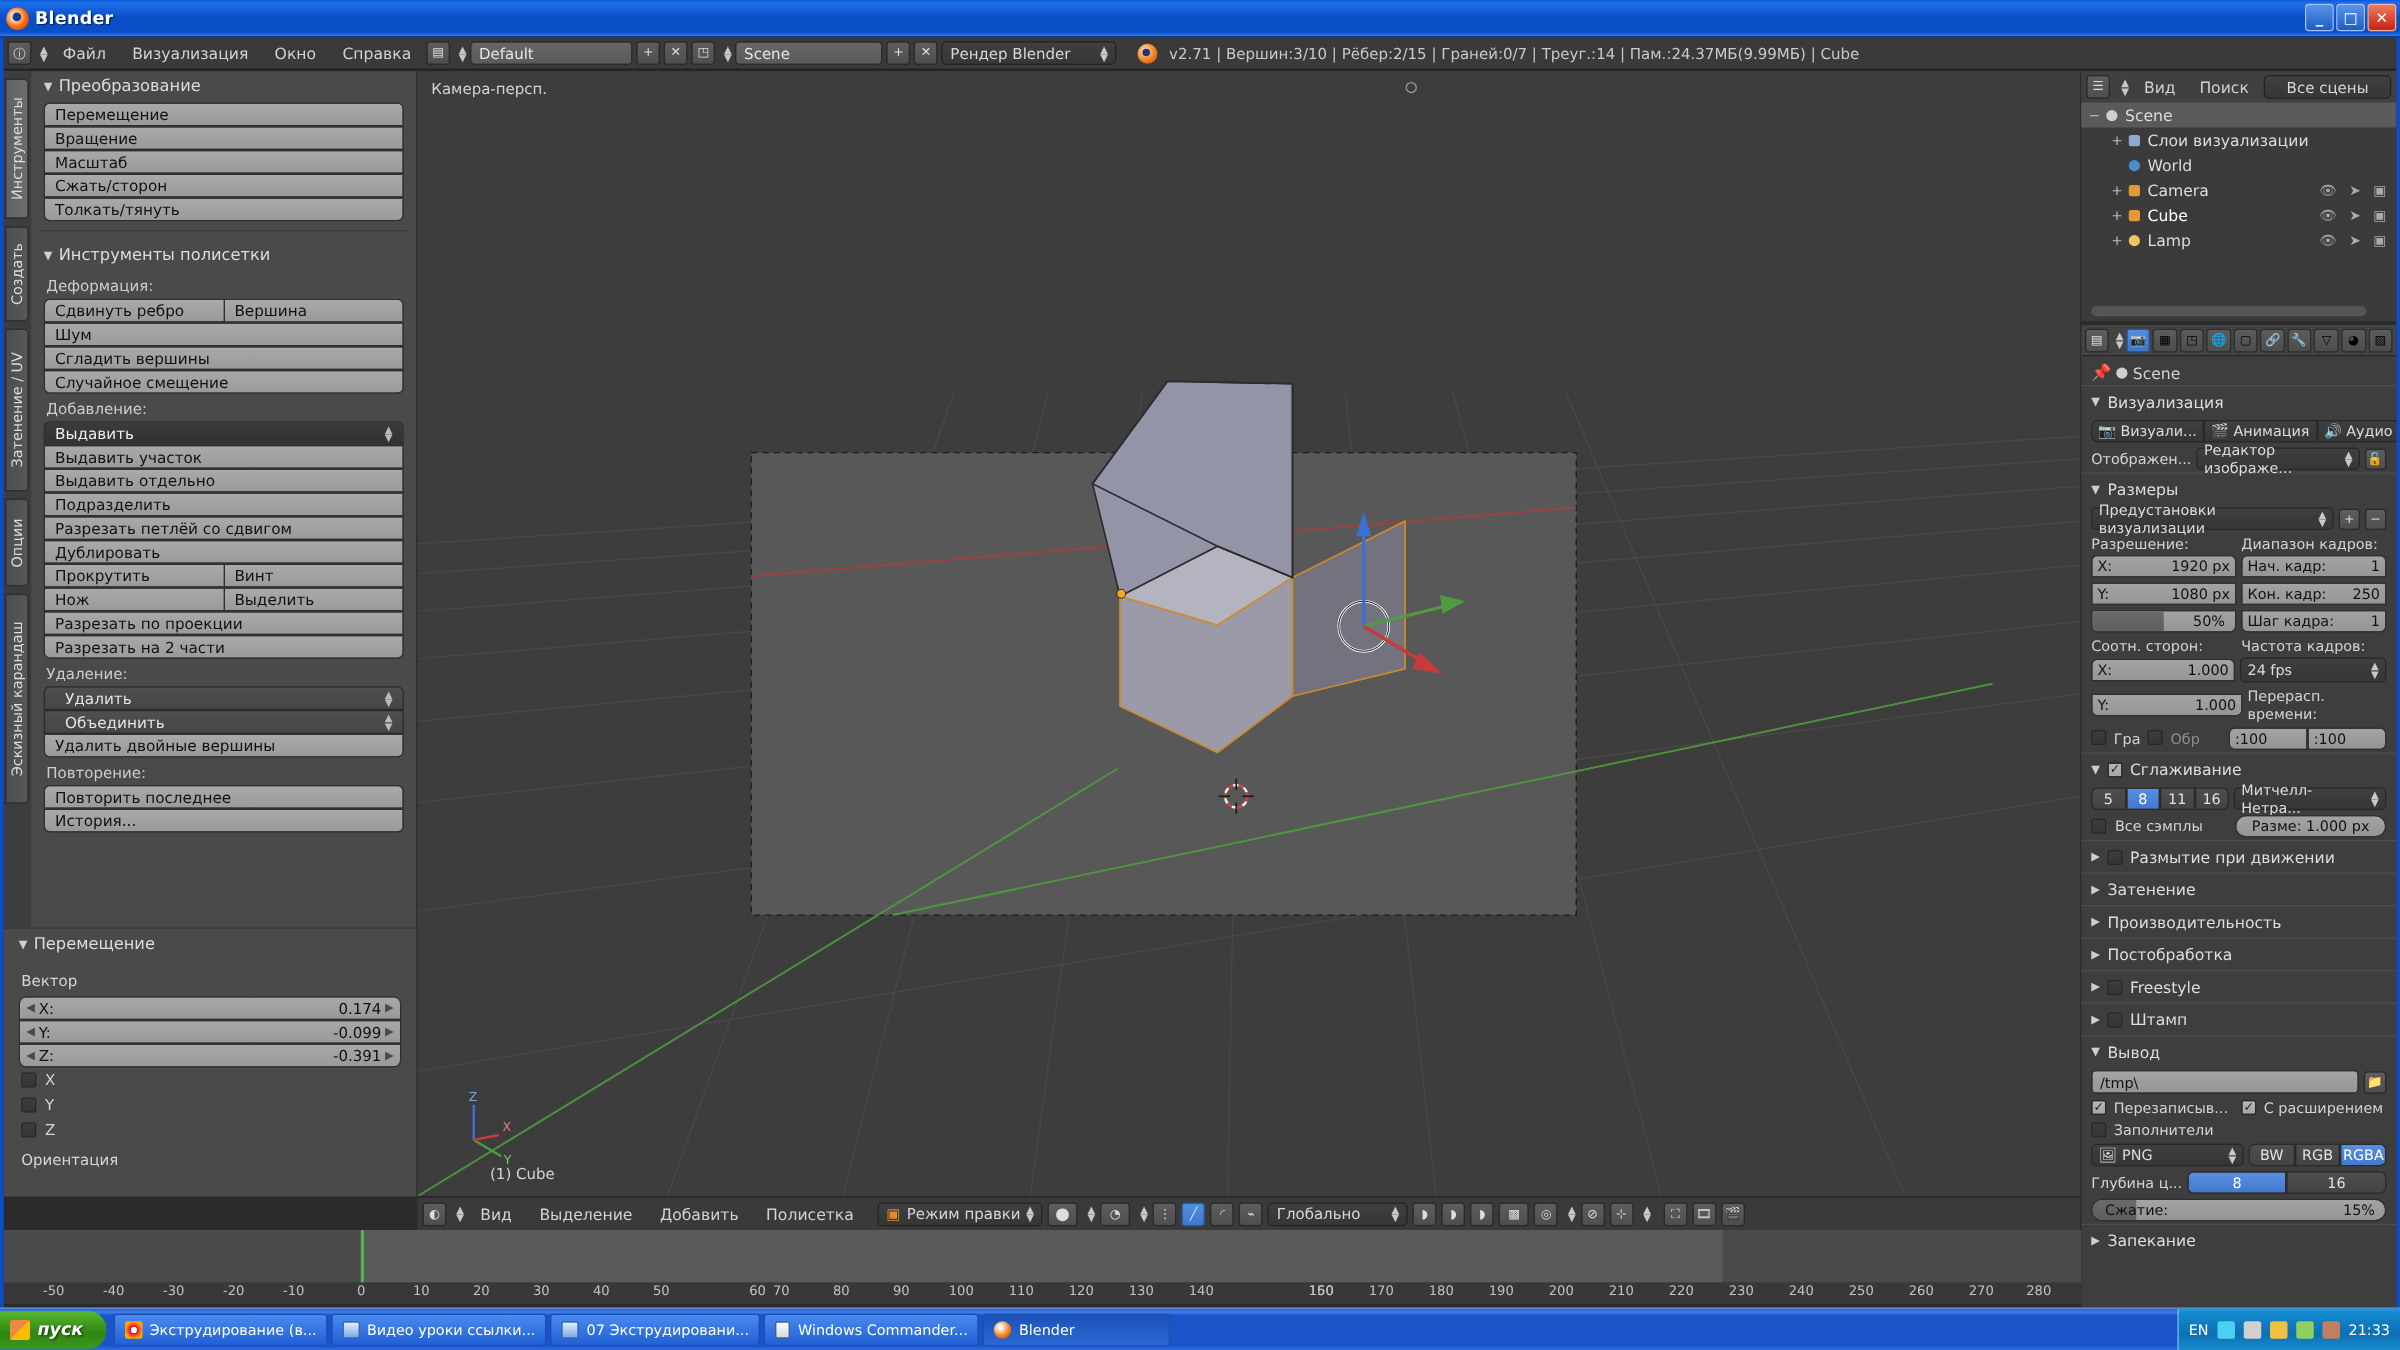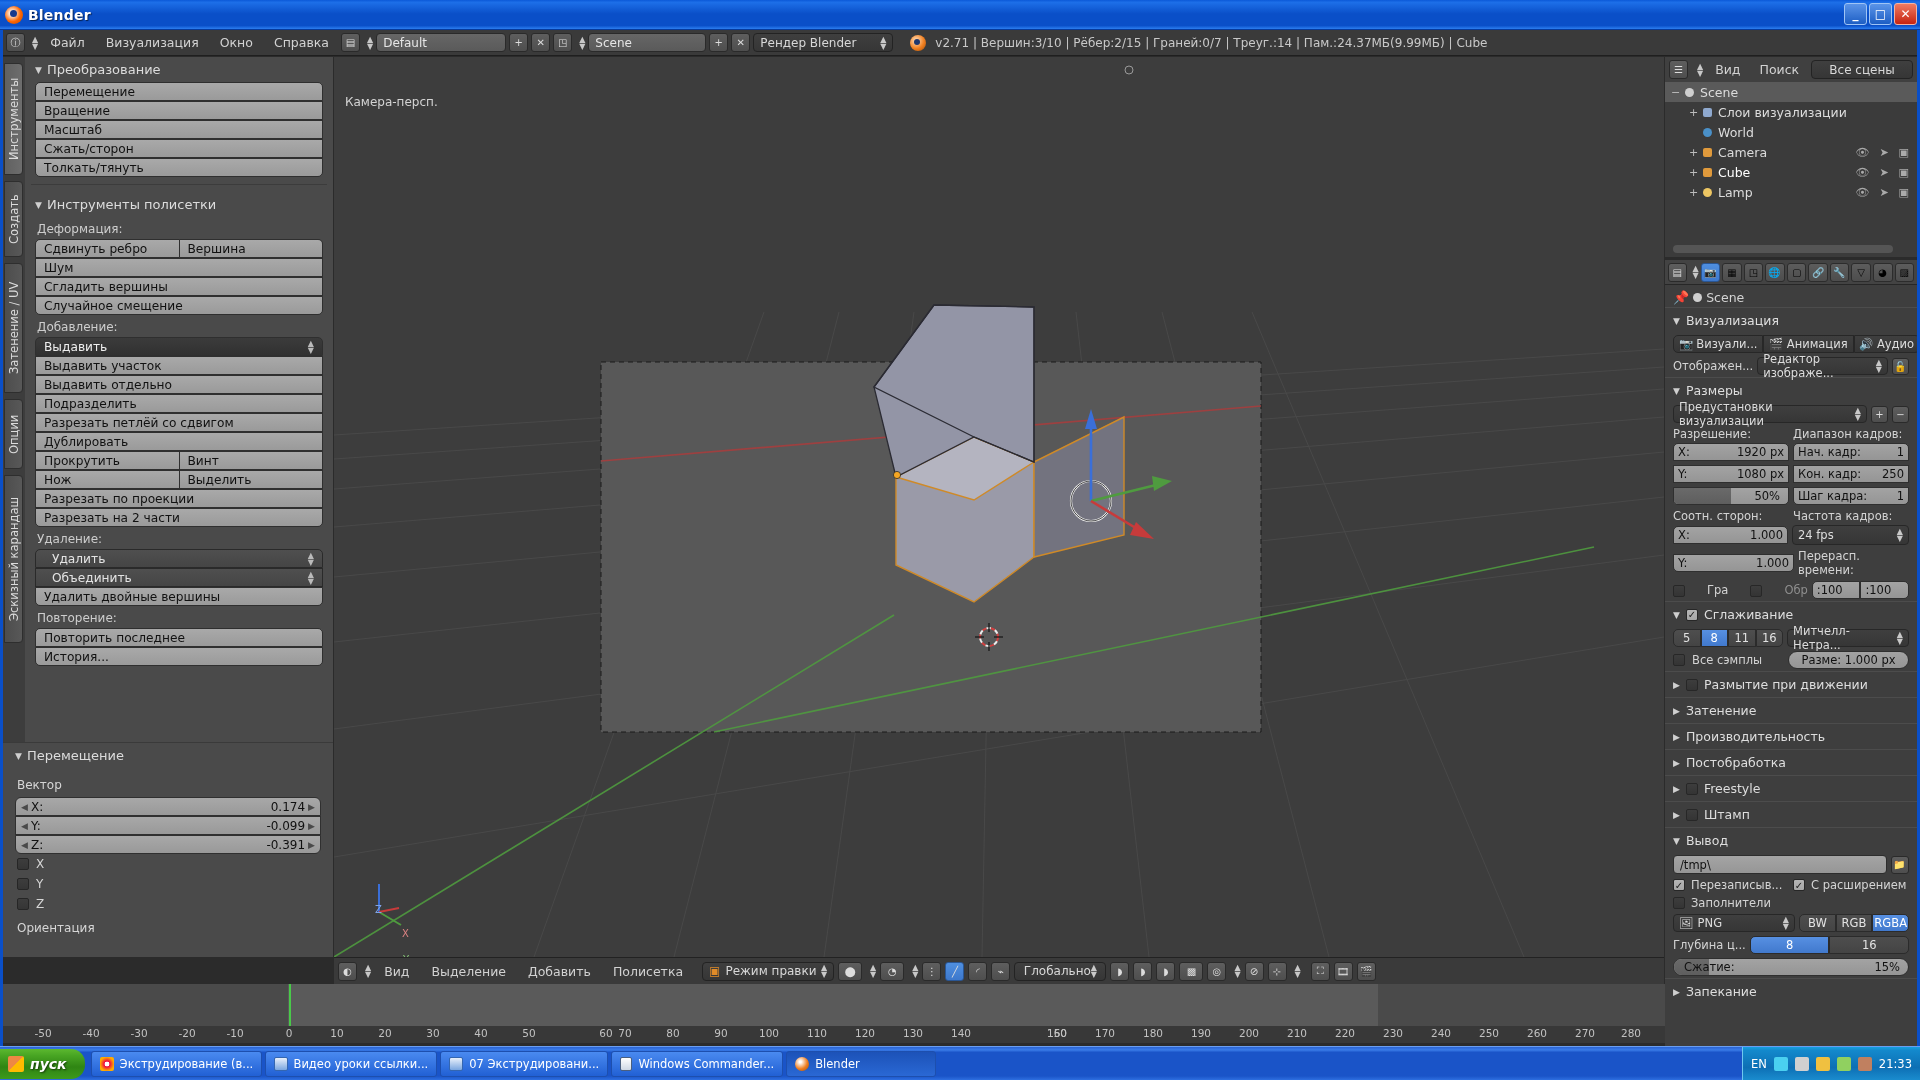--- a/index.html
+++ b/index.html
@@ -79,21 +79,21 @@
   .numfld .lbl { display:flex; align-items:center; gap:3px; }
   .numfld .ar { font-size:9px; color:#4a4a4a; }
   .cbrow { display:flex; align-items:center; gap:7px; padding:3px 0 3px 14px; }
   .cbox { width:12px; height:12px; background:linear-gradient(180deg,#3d3d3d,#353535);
     border:1px solid #262626; border-radius:2px; }
   .cbtxt { color:#d6d6d6; font-size:12px; }
 
   
   .viewport { position:absolute; left:331px; top:27px; width:1330px; height:900px;
     background:#3d3d3d; overflow:hidden; }
-  .vpLabel { position:absolute; color:#d4d4d4; font-size:12px;margin-top:31px; }
+  .vpLabel { position:absolute; color:#d4d4d4; font-size:12px; }
   .vp-hdr { position:absolute; left:331px; top:927px; width:1330px; height:27px;
     background:#3a3a3a; display:flex; align-items:center; padding:0 4px; gap:4px;
     border-top:1px solid #222; }
 
   
   .outliner { position:absolute; left:1662px; top:27px; width:252px; height:200px; background:#3b3b3b; }
   .ol-hdr { height:25px; background:#404040; display:flex; align-items:center; gap:5px; padding:0 4px; }
   .ol-row { height:20px; display:flex; align-items:center; font-size:12.5px; color:#dcdcdc;
     padding-left:6px; position:relative; }
   .ol-row.sel { background:#5a5a5a; }
@@ -458,21 +458,21 @@
         </div>
       <div class="ic" style="width:24px">◔</div>
       <div class="spin">
           <span>▲</span>
           <span>▼</span>
         </div>
       <div class="ic">⋮</div>
       <div class="ic" style="background:linear-gradient(180deg,#4f8fe0,#3d78cc);border-color:#2a5694">╱</div>
       <div class="ic">◜</div>
       <div class="ic">⌁</div>
-      <div class="dark" style="width:92px;justify-content:center">
+      <div class="dark" style="width:112px;justify-content:space-between">
         <span>Глобально</span>
         <span class="arrows" style="color:#c9c9c9">
             <span>▲</span>
             <span>▼</span>
           </span>
       </div>
       <div class="ic">◗</div>
       <div class="ic">◗</div>
       <div class="ic">◗</div>
       <div class="ic" style="width:24px">▩</div>
@@ -674,21 +674,21 @@
         </div>
       </div>
       <div class="pline">
         <div class="pnum" style="border-radius:0 0 5px 5px">
           <span>Y:</span>
           <span>1.000</span>
         </div>
         <span class="plbl pcol" style="text-align:left">Перерасп. времени:</span>
       </div>
       <div class="pline">
-        <div class="pcol" style="display:flex;gap:22px;align-items:flex-end">
+        <div class="pcol" style="display:flex;gap:6px;align-items:flex-start">
           <span class="pcheck off"></span>
           <span class="plbl">Гра</span>
           <span class="pcheck off"></span>
           <span class="plbl" style="color:#8e8e8e">Обр</span>
         </div>
         <div class="pnum" style="flex:.5;border-radius:5px 0 0 5px">
           <span>:100</span>
         </div>
         <div class="pnum" style="flex:.5;border-radius:0 5px 5px 0;margin-left:-4px">
           <span>:100</span>

